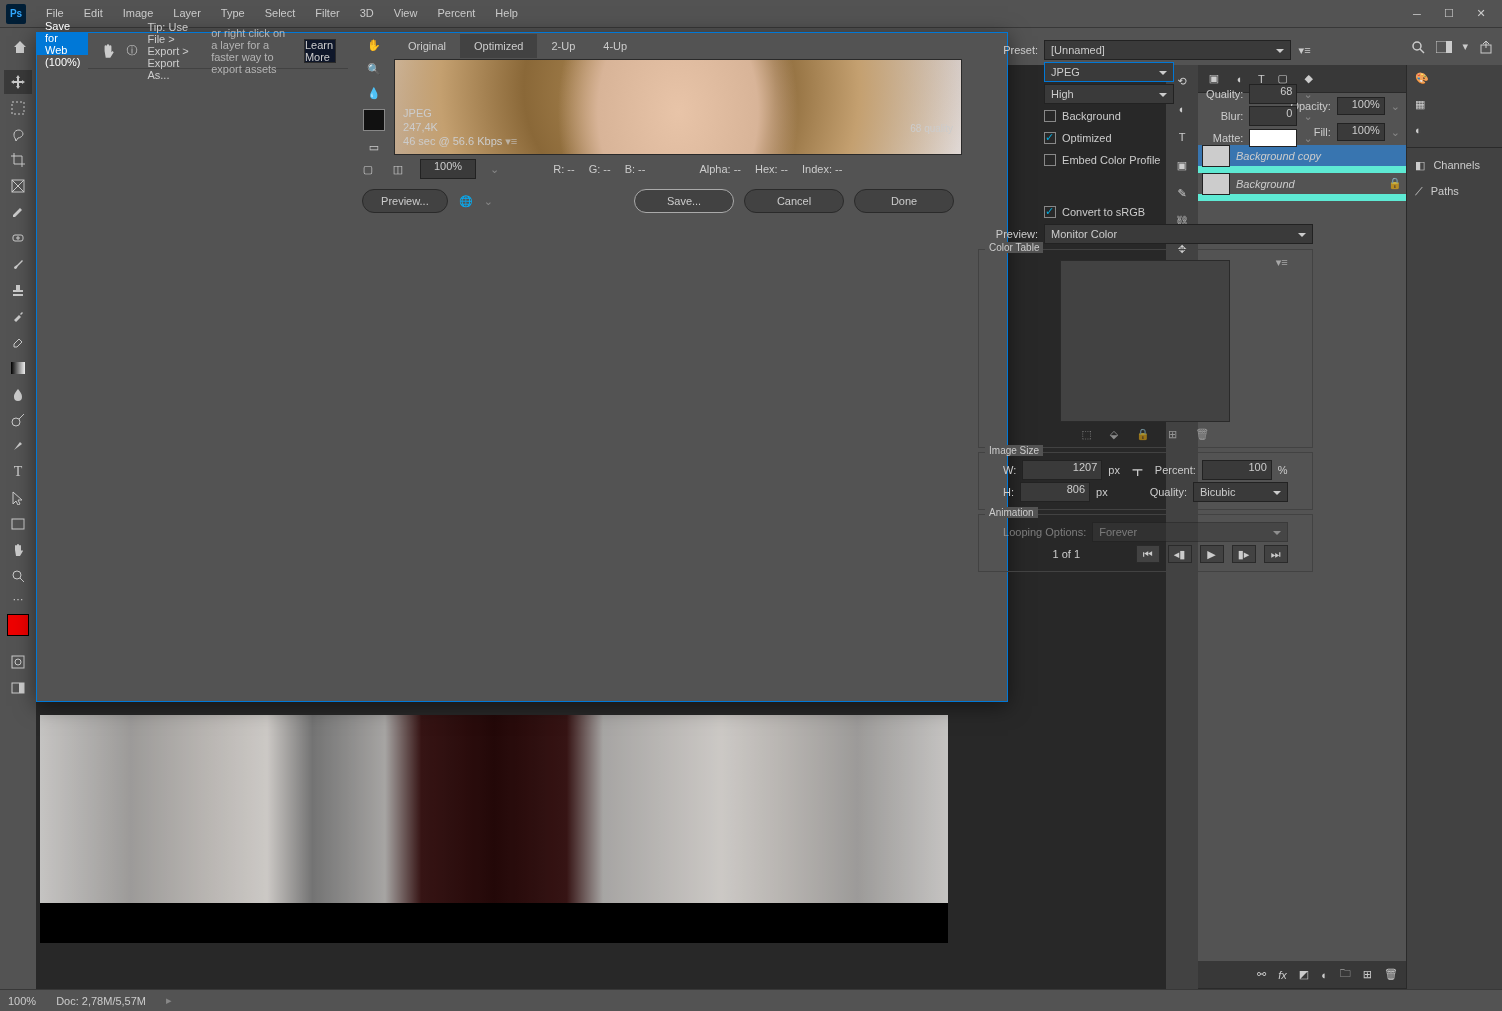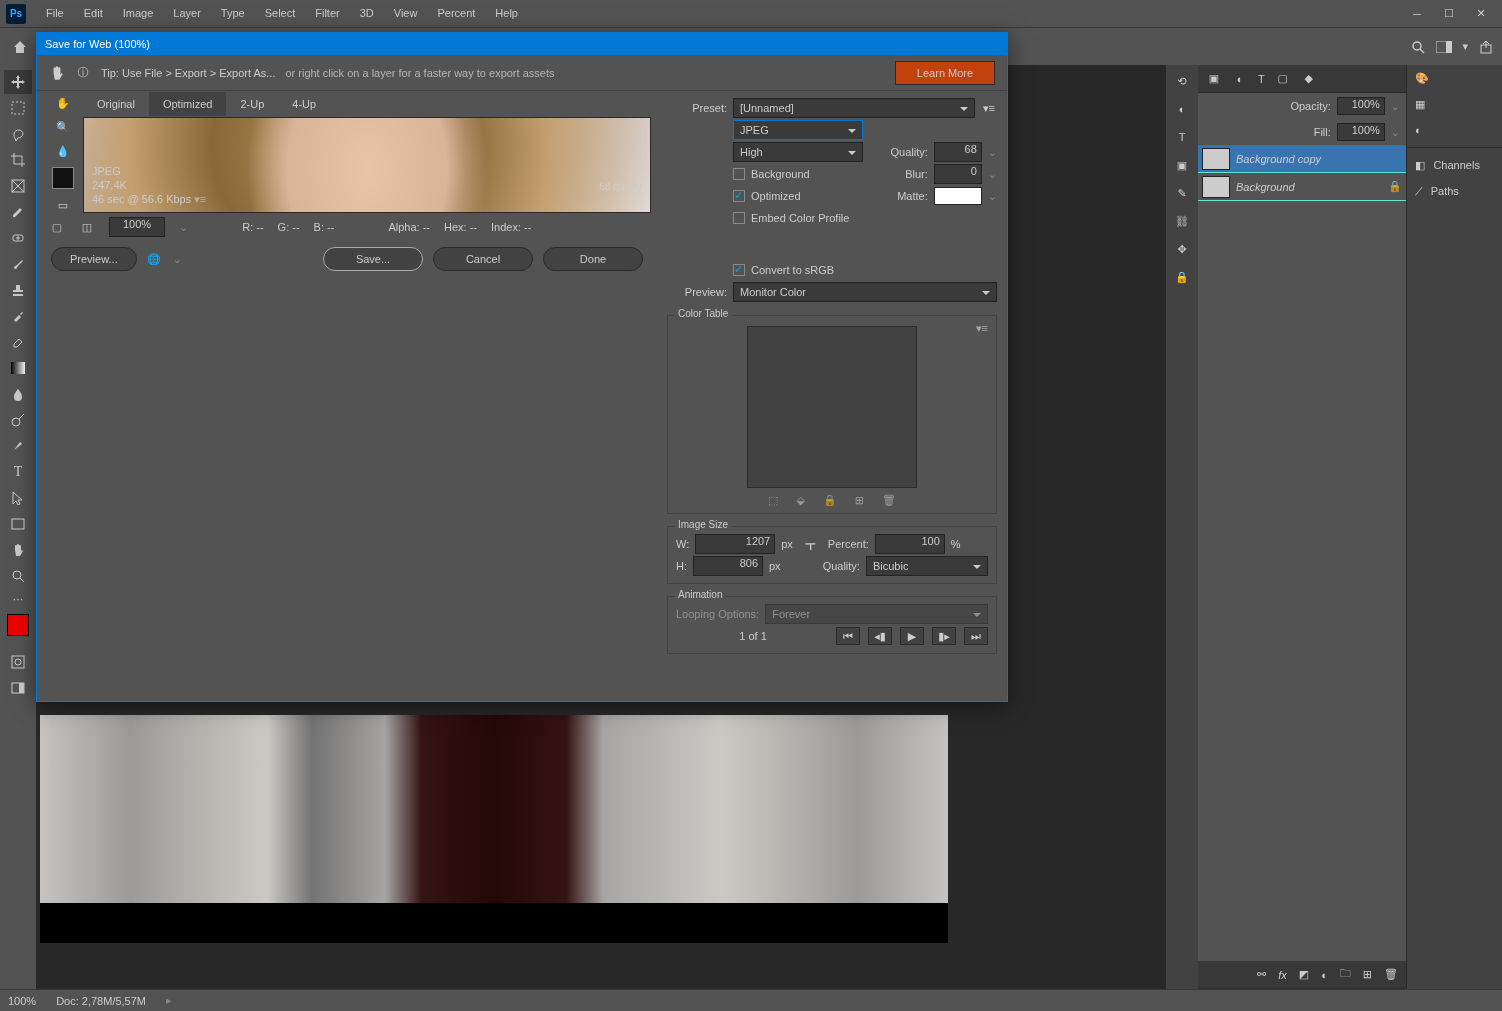--- a/index.html
+++ b/index.html
@@ -20,36 +20,36 @@
 .toolbar-swatch{width:22px;height:22px;background:#e00;border:1px solid #000;margin-top:8px;position:relative}
 .canvas-area{flex:1;background:#282828;position:relative;overflow:hidden}
 .photo-main{position:absolute;left:4px;top:650px;width:908px;height:190px;
 background:linear-gradient(90deg,#e8e6e4 0%,#b8b6b4 10%,#d8d4d0 18%,#f0ece8 25%,#888 30%,#c4c2c0 38%,#401818 42%,#2a0a0a 50%,#401818 58%,#c4c2c0 62%,#f0ece8 75%,#d8d4d0 82%,#b8b6b4 90%,#e8e6e4 100%)}
 .photo-main::after{content:"";position:absolute;inset:0;background:rgba(0,0,0,.15)}
 .photo-blackbar{position:absolute;left:4px;top:838px;width:908px;height:40px;background:#000}
 .right-panels{width:336px;background:#535353;display:flex}
 .rp-col1{width:32px;background:#424242;display:flex;flex-direction:column;align-items:center;padding-top:8px;gap:12px}
 .rp-col2{flex:1;display:flex;flex-direction:column}
 .panel-hdr{height:28px;background:#383838;display:flex;align-items:center;padding:0 8px;gap:10px;border-bottom:1px solid #2a2a2a}
-.layer-row{height:28px;display:flex;align-items:center;gap:6px;padding:0 4px;border-bottom:1px solid #5eead4}
+.layer-row{height:28px;display:flex;align-items:center;gap:6px;padding:0 4px;border-bottom:7px solid #5eead4}
 .layer-row.active{background:#3875b0}
 .layer-thumb{width:28px;height:22px;background:#ccc;border:1px solid #222}
 .layer-name{font-style:italic}
 .opacity-row{display:flex;align-items:center;gap:6px;padding:4px 6px;font-size:10px}
 .small-field{width:48px;height:18px;background:#3a3a3a;border:1px solid #222;text-align:right;padding:0 4px}
 .rp-col3{width:96px;background:#424242;border-left:1px solid #2a2a2a}
 .rp3-row{height:26px;display:flex;align-items:center;padding:0 8px;gap:8px}
 
 .statusbar{position:absolute;left:0;bottom:0;right:0;height:22px;background:#535353;border-top:1px solid #383838;display:flex;align-items:center;padding:0 8px;gap:20px;font-size:10px}
 
 
-.dialog{position:absolute;left:36px;top:32px;width:972px;height:670px;background:#535353;border:1px solid #0078d7;box-shadow:0 4px 20px rgba(0,0,0,.5);display:flex;flex-direction:column}
+.dialog{position:absolute;left:36px;top:32px;width:972px;height:670px;background:#535353;border:1px solid #0078d7;box-shadow:0 4px 20px rgba(0,0,0,.5);display:flex;flex-direction:row}
 .dlg-title{height:22px;background:#0078d7;color:#fff;display:flex;align-items:center;padding:0 8px;font-size:11px}
 .dlg-tip{height:36px;background:#535353;display:flex;align-items:center;padding:0 12px;gap:10px;border-bottom:1px solid #424242}
-.learn-more{width:100px;height:24px;background:#c2410c;border:1px solid #2a2a2a;display:flex;align-items:center;justify-content:center;cursor:pointer;margin-left:auto}
+.learn-more{width:100px;height:24px;background:#0f172a;border:1px solid #2a2a2a;display:flex;align-items:center;justify-content:center;cursor:pointer;margin-left:auto}
 .dlg-body{flex:1;display:flex}
 .dlg-left{width:620px;display:flex;flex-direction:column;padding:0 6px 6px 6px}
 .tabs{height:26px;display:flex;align-items:center}
 .tab{padding:0 14px;line-height:24px;cursor:pointer}
 .tab.active{background:#424242}
 .preview-box{flex:1;border:1px solid #2a2a2a;background:#333;position:relative;overflow:hidden}
 .portrait{position:absolute;inset:0;
  background:
   radial-gradient(ellipse 200px 280px at 50% 55%,#e8c4a8 0%,#d8b498 40%,transparent 60%),
   radial-gradient(ellipse 420px 420px at 45% 30%,#b8935c 0%,#8a6838 30%,#c4a070 50%,transparent 75%),
@@ -63,21 +63,21 @@
 .btn.primary{border:1px solid #aaa}
 .dlg-right{flex:1;padding:6px 10px;display:flex;flex-direction:column;gap:0;font-size:10px}
 .frow{display:flex;align-items:center;gap:6px;height:22px}
 .flabel{width:60px;text-align:right}
 .fsel{flex:1;height:20px;background:#3a3a3a;border:1px solid #222;padding:0 6px;display:flex;align-items:center;position:relative}
 .fsel.blue{border:1px solid #0078d7}
 .fsel::after{content:"";position:absolute;right:6px;top:8px;border:4px solid transparent;border-top-color:#ccc}
 .fnum{width:48px;height:20px;background:#3a3a3a;border:1px solid #222;text-align:right;padding:0 4px}
 .chk{width:12px;height:12px;border:1px solid #888;display:inline-block;position:relative}
 .chk.on::after{content:"✓";position:absolute;left:0;top:-2px;color:#0ad;font-size:11px}
-.fieldset{border:1px solid #424242;padding:6px 8px;margin-top:12px;position:relative}
+.fieldset{border:1px solid #424242;padding:6px 24px;margin-top:4px;position:relative}
 .fieldset .legend{position:absolute;top:-8px;left:6px;background:#535353;padding:0 4px;font-size:10px}
 .colortable{width:170px;height:162px;background:#424242;border:1px solid #2a2a2a;margin:4px auto}
 .ct-icons{display:flex;justify-content:center;gap:18px;margin-top:6px;opacity:.6}
 .anim-nav{display:flex;justify-content:center;gap:8px;align-items:center}
 .nav-btn{width:24px;height:18px;background:#424242;border:1px solid #2a2a2a;display:flex;align-items:center;justify-content:center;cursor:pointer}
 .swatch-white{width:48px;height:18px;background:#fff;border:1px solid #222}
 svg{pointer-events:none}
 </style>
 </head>
 <body>

